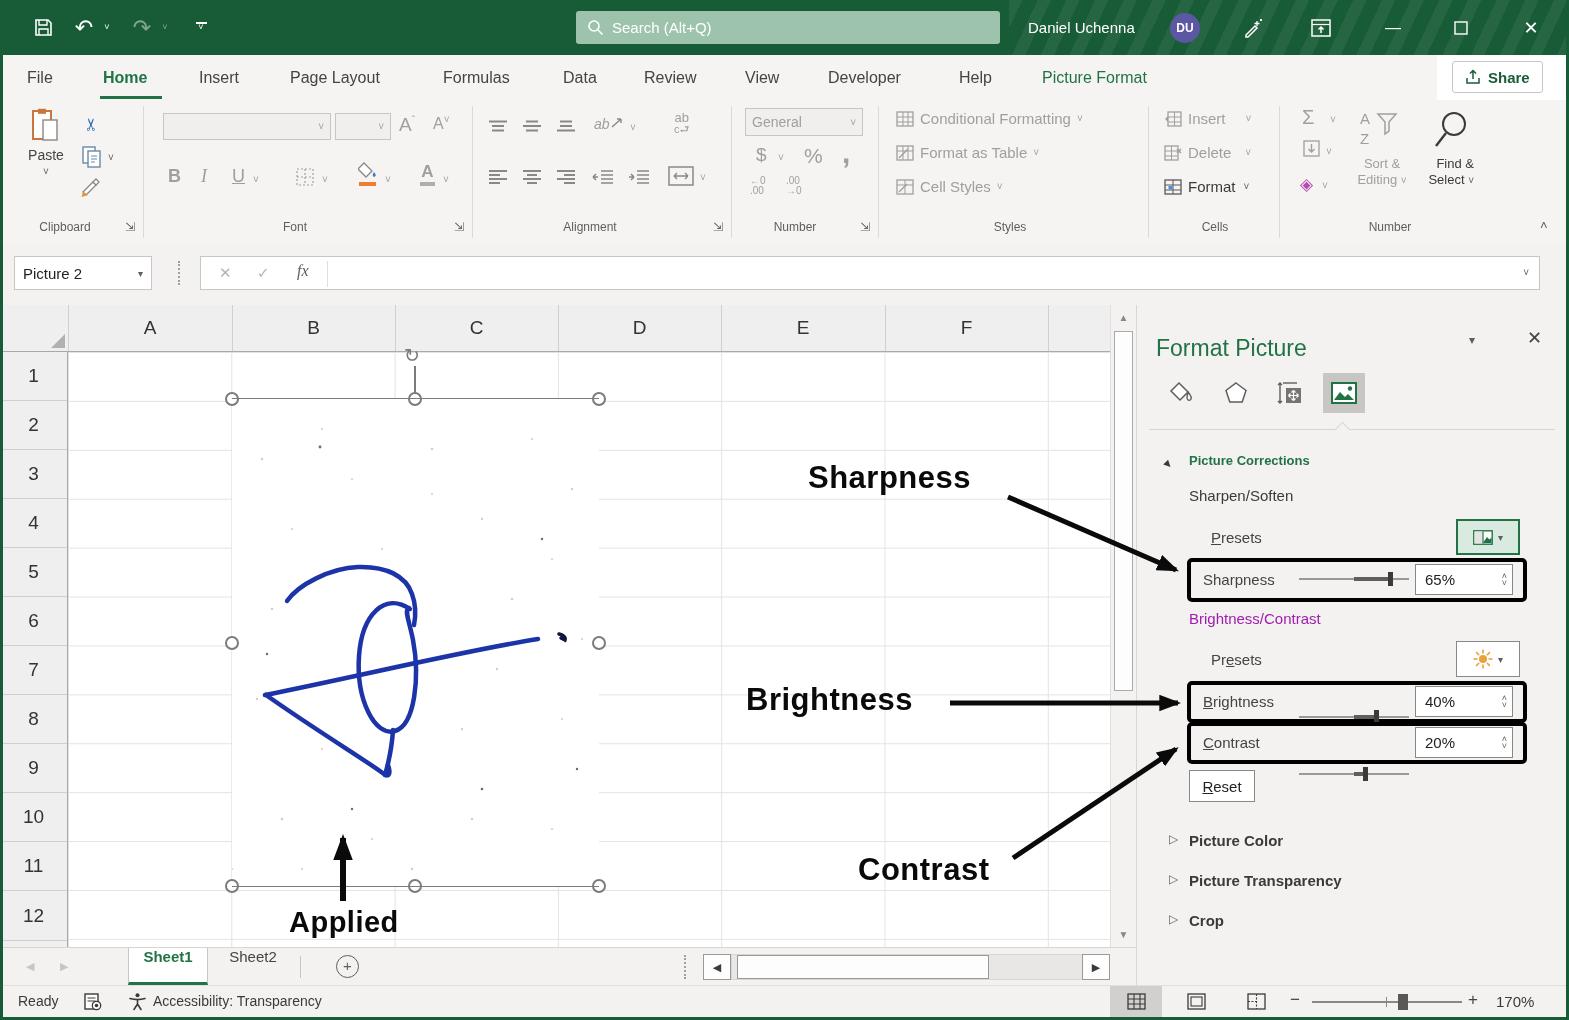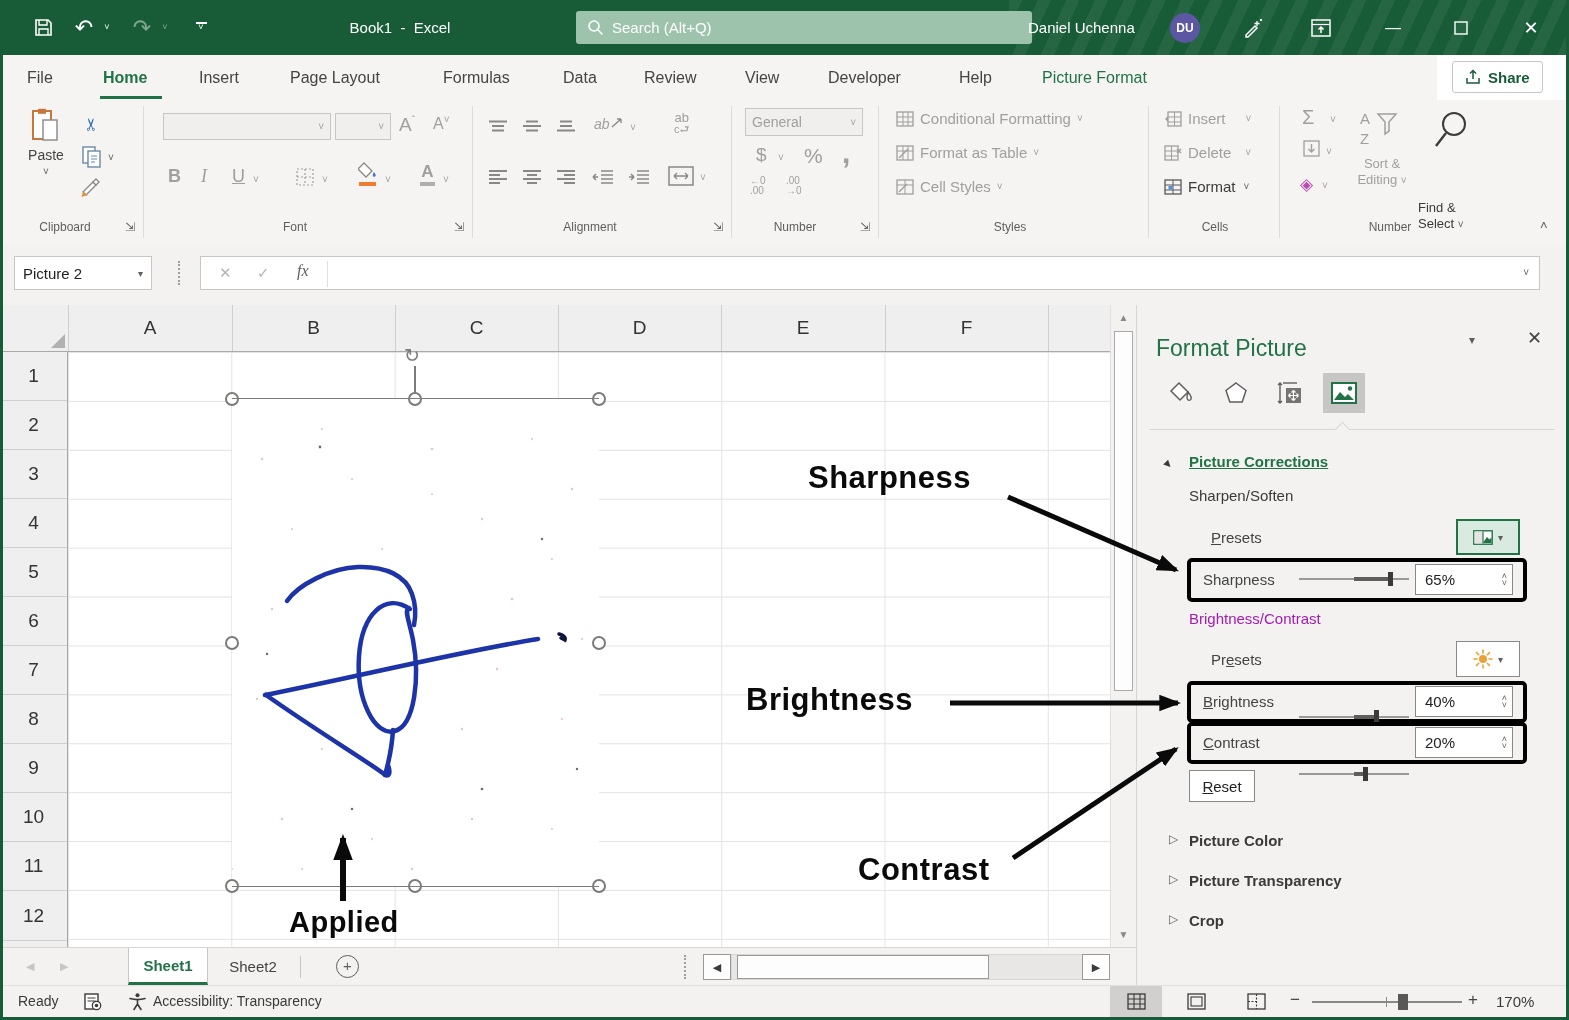--- a/index.html
+++ b/index.html
@@ -6,21 +6,21 @@
   .win{position:relative;width:1569px;height:1020px;background:#fff;overflow:hidden;}
   .a{position:absolute;}
   .nosel{user-select:none;}
   
   .titlebar{left:0;top:0;width:1569px;height:55px;background:#185C37;color:#fff;}
   .titlebar .stripe{right:0;top:0;width:560px;height:55px;
     background:repeating-linear-gradient(115deg,rgba(255,255,255,.06) 0 12px,rgba(255,255,255,0) 12px 26px);}
   .qat-btn{color:#fff;font-size:18px;line-height:55px;text-align:center;}
   .dim{opacity:.45;}
   .win-title{color:#fff;font-size:15px;line-height:55px;text-align:center;white-space:pre;}
-  .searchbox{left:576px;top:11px;width:456px;height:33px;background:#9EC3AC;border-radius:3px;display:flex;align-items:center;gap:10px;padding-left:36px;box-sizing:border-box;color:#fff;font-size:15px;}
+  .searchbox{left:576px;top:11px;width:424px;height:33px;background:#9EC3AC;border-radius:3px;display:flex;align-items:center;gap:10px;padding-left:36px;box-sizing:border-box;color:#fff;font-size:15px;}
   .avatar{width:30px;height:30px;border-radius:50%;background:#5B57A2;color:#fff;font-size:12px;display:flex;align-items:center;justify-content:center;font-weight:bold;}
   .caption-btn{width:42px;height:55px;display:flex;align-items:center;justify-content:center;color:#fff;font-size:16px;}
   
   .tabsrow{left:0;top:55px;width:1437px;height:45px;background:#F5F4F2;border-bottom:1px solid #E2E0DE;}
   .rtab{font-size:16px;color:#444;line-height:45px;}
   .rtab.active{color:#217346;font-weight:bold;}
   .rtab.ctx{color:#217346;}
   .tab-underline{background:#217346;height:3px;}
   .share-btn{display:flex;align-items:center;gap:7px;background:#fff;border:1px solid #C8C6C4;border-radius:3px;height:32px;padding:0 12px;font-size:15px;color:#185C37;font-weight:bold;box-sizing:border-box;}
   
@@ -58,40 +58,40 @@
   .handle{width:14px;height:14px;border-radius:50%;background:#fff;border:2px solid #7D7B79;box-sizing:border-box;}
   
   .vscroll{left:1110px;top:305px;width:26px;height:642px;background:#F3F2F1;border-left:1px solid #E1DFDD;box-sizing:border-box;}
   .vthumb{left:3px;width:19px;background:#FDFDFD;border:1px solid #ACAAA8;box-sizing:border-box;}
   .sarrow{color:#8A8886;font-size:10px;text-align:center;width:100%;}
   
   .pane{left:1136px;top:305px;width:430px;height:680px;background:#F3F2F1;border-left:1px solid #D8D6D4;box-sizing:border-box;}
   .pane-title{font-size:23px;color:#217346;}
   .ptab{width:42px;height:40px;display:flex;align-items:center;justify-content:center;}
   .ptab.sel{background:#C8C6C4;}
-  .sec-green{font-size:15px;font-weight:bold;color:#217346;text-decoration:underline;}
+  .sec-green{font-size:13px;font-weight:bold;color:#217346;}
   .sec-dark{font-size:15px;font-weight:bold;color:#3B3A39;}
   .plabel{font-size:15px;color:#444;}
   .u{text-decoration:underline;}
   .hl{border:4px solid #000;border-radius:5px;background:#F3F2F1;box-sizing:border-box;}
   .sl{position:relative;width:110px;height:16px;}
   .sl .tr{position:absolute;left:0;right:0;top:7px;height:2px;background:#9B9998;}
   .sl .fl{position:absolute;top:6px;height:4px;background:#605E5C;}
   .sl .th{position:absolute;top:1px;width:5px;height:14px;background:#3B3A39;}
   .vb{background:#fff;border:1px solid #8A8886;box-sizing:border-box;display:flex;align-items:center;justify-content:space-between;padding:0 5px 0 9px;font-size:15px;color:#222;}
   .spin{display:flex;flex-direction:column;line-height:7px;font-size:9px;color:#605E5C;text-align:center;}
   .preset-btn{width:64px;height:36px;display:flex;align-items:center;justify-content:center;gap:5px;box-sizing:border-box;}
   .preset-green{background:#D9EAE0;border:2px solid #217346;}
   .preset-plain{background:#fff;border:1px solid #8A8886;}
   .reset-btn{width:66px;height:32px;background:#fff;border:1px solid #8A8886;box-sizing:border-box;font-size:15px;color:#222;display:flex;align-items:center;justify-content:center;}
   .marker-exp{display:inline-block;transform:rotate(45deg);font-size:9px;color:#3B3A39;}
   .marker-col{font-size:12px;color:#605E5C;}
   
   .tabbar{left:0;top:947px;width:1136px;height:38px;background:#F3F2F1;border-top:1px solid #D8D6D4;box-sizing:border-box;}
-  .sheettab{height:37px;display:flex;align-items:center;justify-content:center;font-size:15px;box-sizing:border-box;}
+  .sheettab{height:37px;display:flex;justify-content:center;font-size:15px;box-sizing:border-box;}
   .sheettab.active{background:#fff;color:#217346;font-weight:bold;border-bottom:3px solid #217346;border-left:1px solid #C8C6C4;border-right:1px solid #C8C6C4;}
   .sheettab.idle{color:#444;}
   .hthumb{background:#FDFDFD;border:1px solid #9B9998;box-sizing:border-box;}
   .hsbtn{width:28px;height:26px;background:#FDFDFD;border:1px solid #9B9998;box-sizing:border-box;display:flex;align-items:center;justify-content:center;color:#3B3A39;font-size:11px;}
   
   .statusbar{left:0;top:985px;width:1569px;height:32px;background:#F3F2F1;border-top:1px solid #E1DFDD;box-sizing:border-box;}
   .status-txt{font-size:14px;color:#3B3A39;line-height:31px;}
   .viewbtn{width:52px;height:31px;display:flex;align-items:center;justify-content:center;}
   .viewbtn.sel{background:#D2D0CE;}
   
@@ -116,21 +116,20 @@
         </svg>
     </div>
     <div class="a qat-btn" style="left:70px;width:28px;font-size:22px;">↶</div>
     <div class="a qat-btn" style="left:100px;width:14px;font-size:9px;">˅</div>
     <div class="a qat-btn dim" style="left:128px;width:28px;font-size:22px;">↷</div>
     <div class="a qat-btn dim" style="left:158px;width:14px;font-size:9px;">˅</div>
     <div class="a qat-btn" style="left:190px;width:22px;">
       <div style="width:11px;height:2px;background:#fff;margin:22px auto 0;"></div>
       <div style="font-size:9px;line-height:6px;">˅</div>
     </div>
-    <div class="a win-title" style="left:290px;width:220px;">Book1  -  Excel</div>
     <div class="a searchbox">
       <svg class="a" style="left:11px;top:8px;" width="17" height="17" viewBox="0 0 17 17">
           <circle cx="7" cy="7" r="5" fill="none" stroke="#fff" stroke-width="1.6"></circle>
           <path d="M11 11l4.5 4.5" stroke="#fff" stroke-width="1.6"></path>
         </svg>
       <span>Search (Alt+Q)</span>
     </div>
     <div class="a" style="left:1028px;top:0;height:55px;line-height:55px;font-size:15px;color:#fff;">Daniel Uchenna</div>
     <div class="a avatar" style="left:1170px;top:13px;">
         <span>DU</span>
@@ -385,21 +384,21 @@
     <div class="a gray txt13" style="left:1356px;top:56px;width:52px;text-align:center;line-height:16px;">
       <div>Sort &amp;</div>
       <div><span>Editing</span> <span class="chev">˅</span></div>
     </div>
     <div class="a" style="left:1432px;top:8px;">
       <svg width="40" height="44" viewBox="0 0 40 44">
           <circle cx="22" cy="16" r="11" fill="none" stroke="#3B3A39" stroke-width="2"></circle>
           <path d="M14 25L4 38" stroke="#3B3A39" stroke-width="2.4"></path>
         </svg>
     </div>
-    <div class="a dark txt13" style="left:1418px;top:56px;width:56px;text-align:left;line-height:16px;margin-top:44px;">
+    <div class="a dark txt13" style="left:1418px;top:56px;width:56px;text-align:right;line-height:16px;">
       <div>Find &amp;</div>
       <div><span>Select</span> <span class="chevd">˅</span></div>
     </div>
     <div class="a glabel" style="left:1355px;top:120px;width:70px;">Number</div>
     <div class="a chevd" style="left:1540px;top:118px;font-size:13px;">˄</div>
   </div>
 
   <div class="a fbar">
     <div class="a namebox">
       <span>Picture 2</span>

